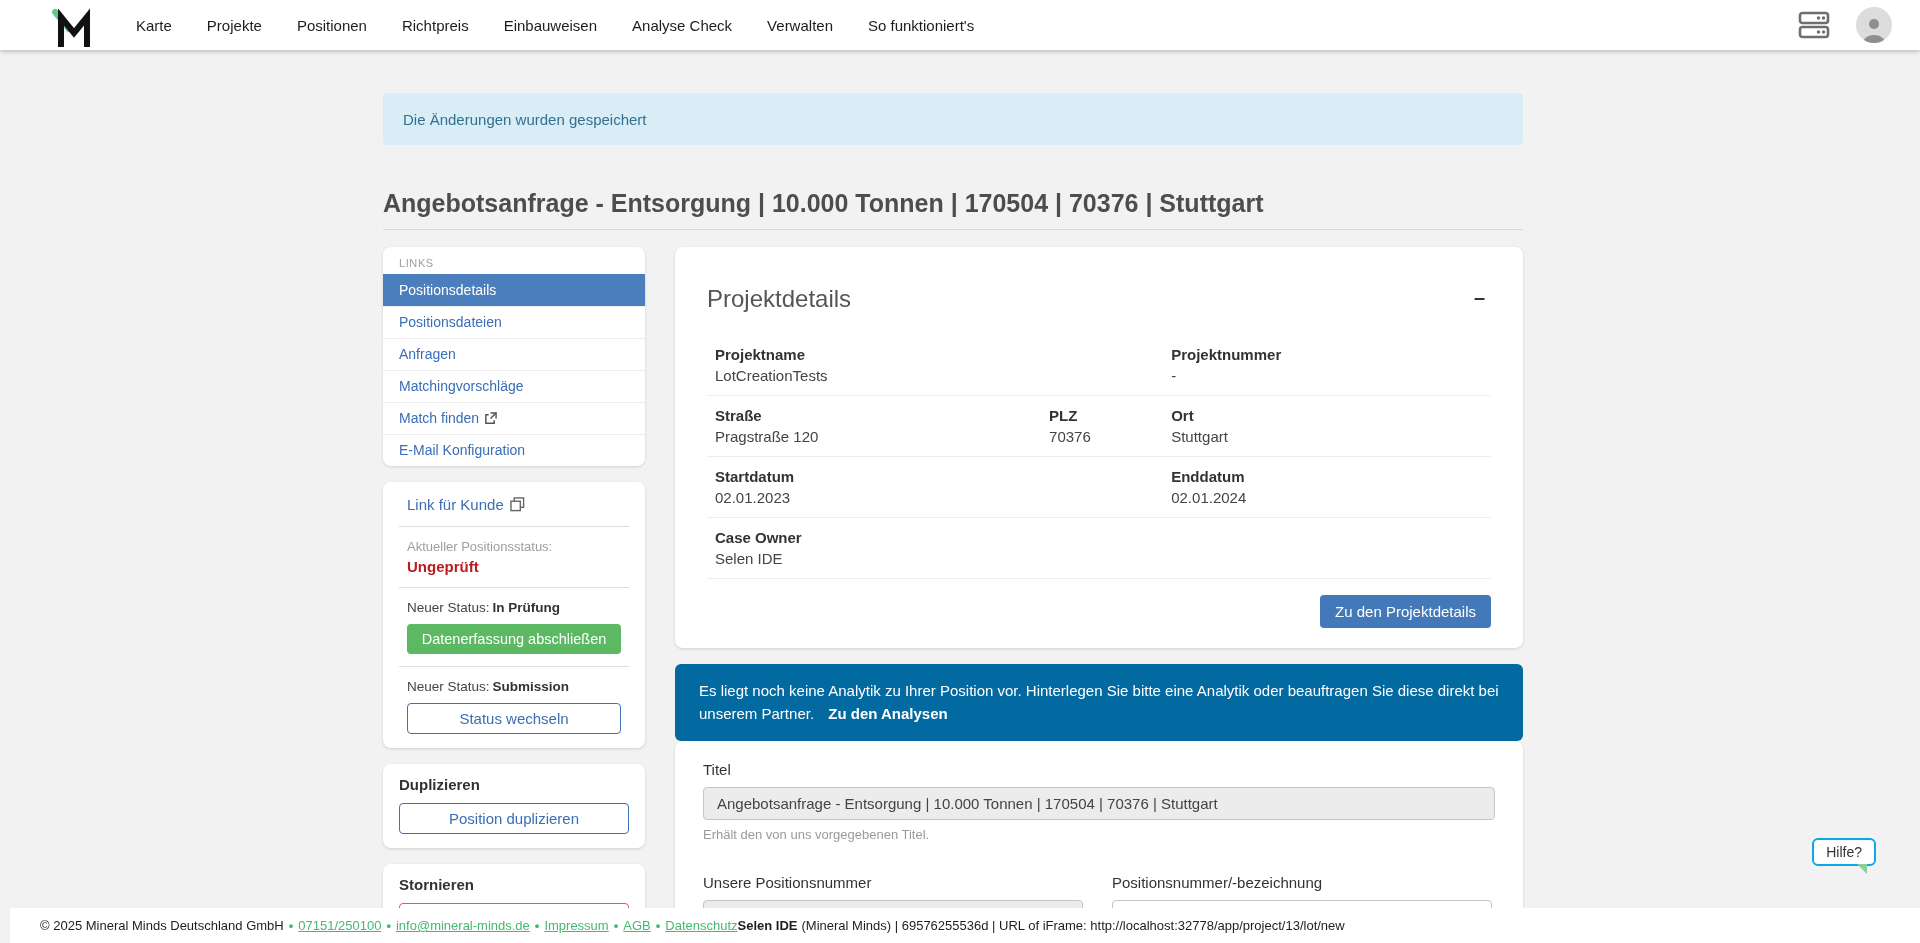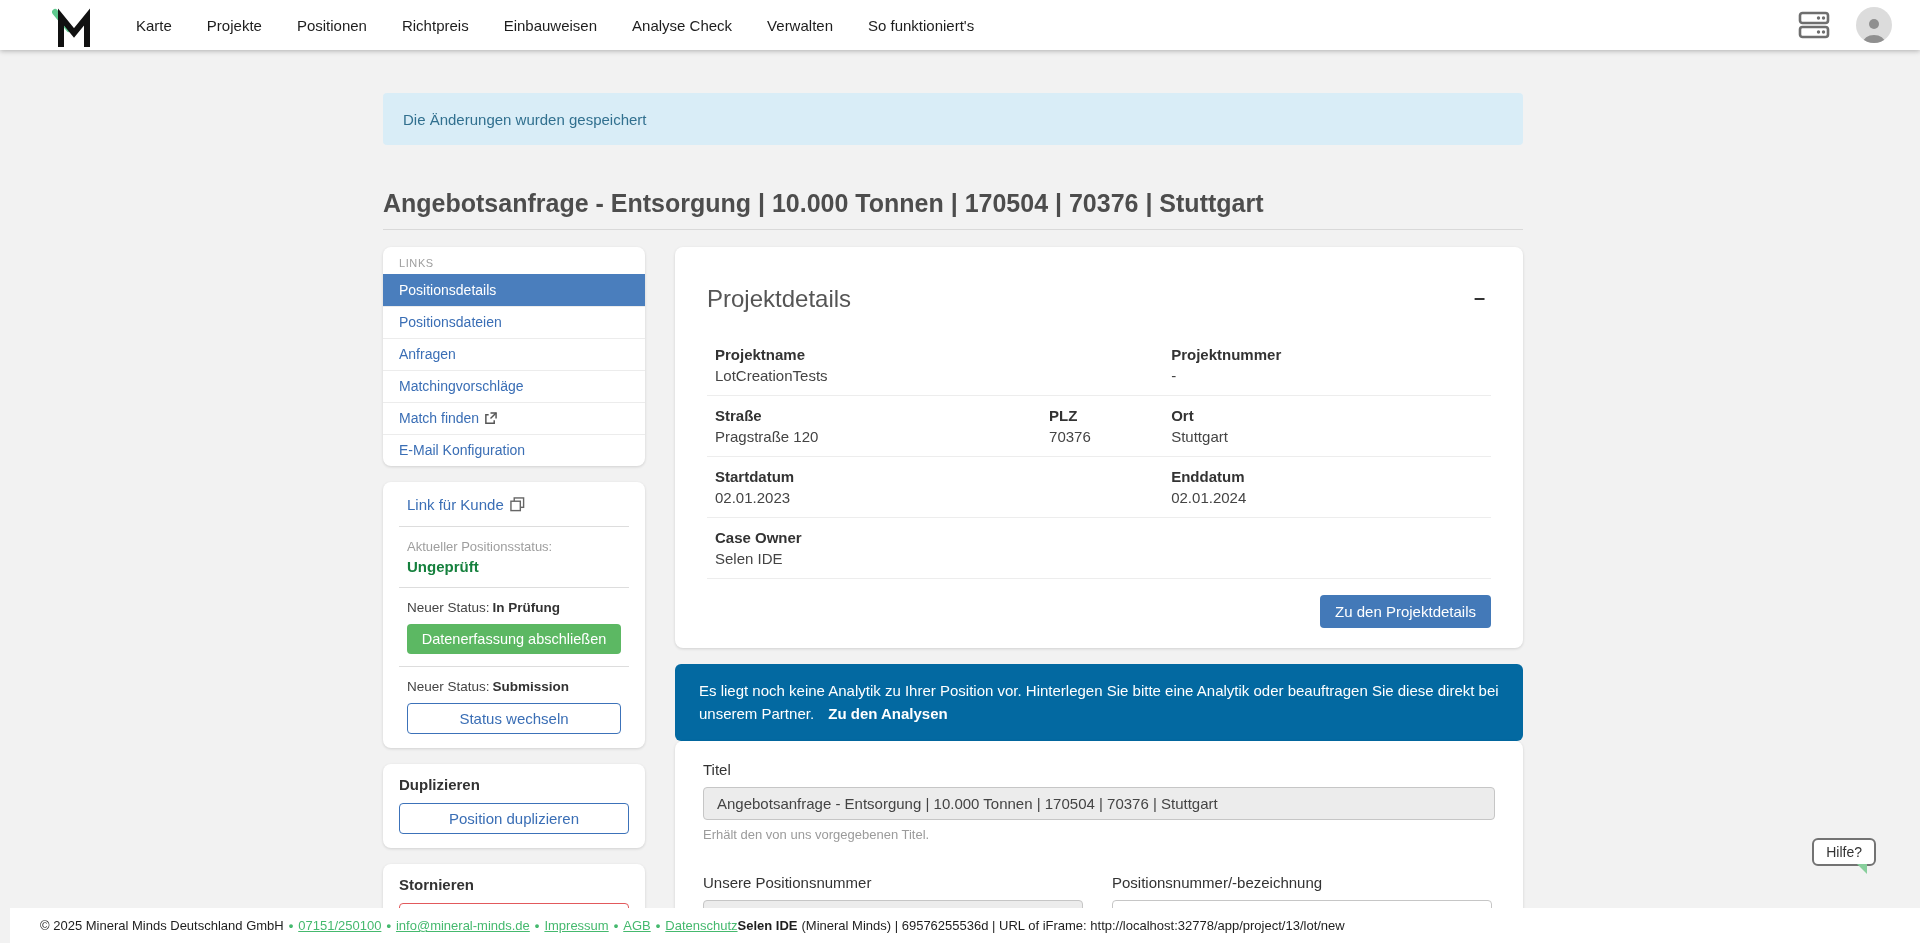--- a/index.html
+++ b/index.html
@@ -39,21 +39,21 @@
     text-decoration:none; border-top:1px solid #ececec; cursor:pointer; line-height:19px; }
   .side-item.active { background:#4a7ebd; color:#fff; border-top-color:#4a7ebd; }
   .side-item .ext { margin-left:5px; vertical-align:-2px; }
   .links-card { overflow:hidden; }
 
   
   .status-card { padding:14px 24px; }
   .side-link { color:#3a6eb5; font-size:15px; font-weight:500; text-decoration:none; cursor:pointer; display:inline-flex; align-items:center; gap:6px; }
   .side-divider { border:none; border-top:1px solid #ddd; margin:12px -8px; }
   .muted-label { color:#9e9e9e; font-size:13px; }
-  .status-value { color:#15803d; font-size:15px; font-weight:700; margin-top:4px; }
+  .status-value { color:#b91c1c; font-size:15px; font-weight:700; margin-top:4px; }
   .new-status { font-size:13.5px; color:#444; margin-bottom:9px; }
   .new-status b { color:#333; margin-left:3px; }
   .btn { display:block; width:100%; text-align:center; border-radius:4px; font-size:14.5px;
     cursor:pointer; font-family:inherit; }
   .btn-green { background:#5cb863; color:#fff; border:none; padding:7px 0; }
   .btn-outline-blue { background:#fff; color:#3a6eb5; border:1.5px solid #3c72b9; padding:6px 0; font-size:15px; }
   .btn-outline-red { background:#fff; color:#333; border:1.5px solid #e2595c; padding:6px 0; font-size:15px; }
   .small-card { padding:12px 16px 14px; }
   .small-card h3 { font-size:15px; color:#333; margin-bottom:10px; }
   .caret-down { display:inline-block; width:0; height:0; border:4.5px solid transparent;
@@ -93,21 +93,21 @@
 
   
   .footer { position:absolute; left:10px; bottom:0; width:100%; height:35px; background:#fff;
     display:flex; align-items:center; justify-content:flex-start; padding:0 8px 0 30px;
     font-size:13px; color:#1e1e1e; z-index:20; }
   .footer a { color:#45b96e; text-decoration:underline; cursor:pointer; }
   .sep { color:#45b96e; margin:0 5px; font-weight:700; }
   .footer-right b { margin-right:4px; }
 
   
-  .help-bubble { position:absolute; right:44px; bottom:77px; background:#fff; border:2px solid #737373;
+  .help-bubble { position:absolute; right:44px; bottom:77px; background:#fff; border:2px solid #0ea5e9;
     border-radius:6px; padding:4px 12px; font-size:14px; color:#333; cursor:pointer; z-index:25;
     font-family:inherit; }
   .help-bubble::before { content:""; position:absolute; right:7px; bottom:-10px;
     border:5px solid transparent; border-top-color:#88cf9c; border-right-color:#88cf9c; }
 </style>
 </head>
 <body>
 
 <header class="topbar">
   <svg class="logo" viewBox="0 0 46 44">

